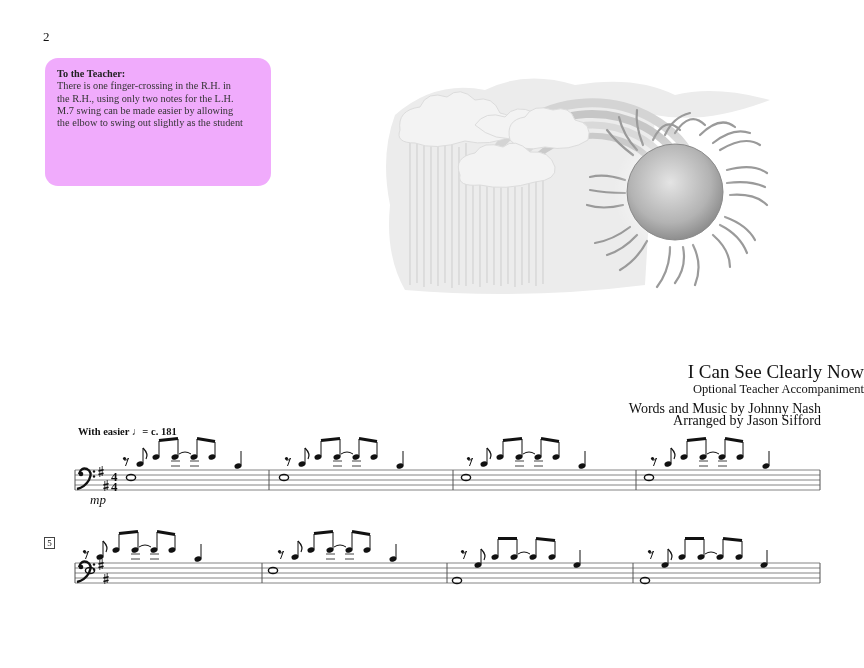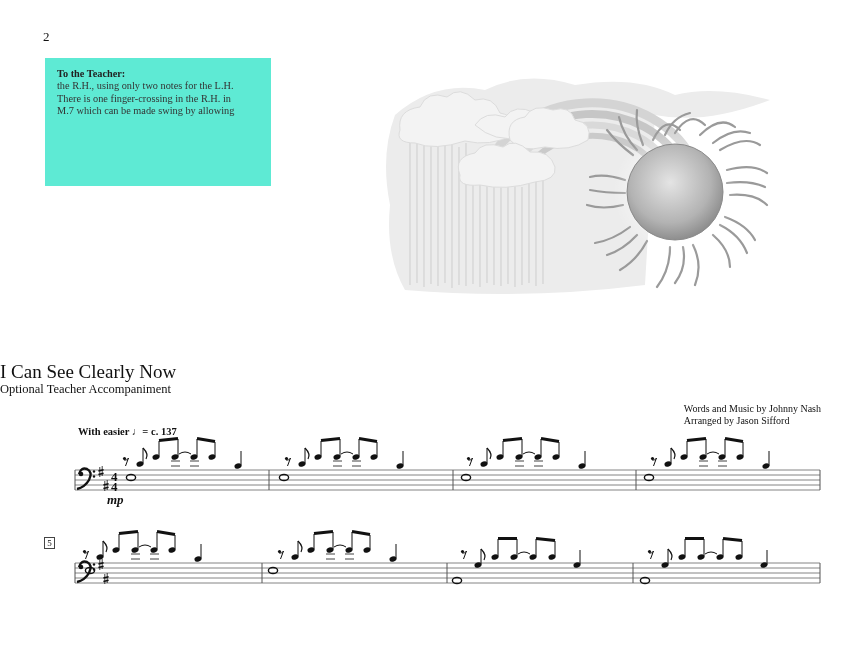--- a/index.html
+++ b/index.html
@@ -1,47 +1,48 @@
 <!DOCTYPE html>
 <html><head>
 <meta charset="utf-8">
 <style>
   html, body { margin: 0; padding: 0; background: #ffffff; }
   body { width: 864px; height: 668px; position: relative; overflow: hidden;
          font-family: "Liberation Serif", serif; color: #111; }
   .page-number { position: absolute; left: 43px; top: 29px; font-size: 13px; }
   .teacher-box { position: absolute; left: 45px; top: 58px; width: 226px; height: 128px;
-                 background: #5eead4; box-sizing: border-box; padding: 10px 8px 0 12px;
-                 font-size: 10.3px; line-height: 12.3px; color: #333; }
+                 background: #f0abfc; box-sizing: border-box; padding: 10px 8px 0 12px;
+                 font-size: 10.3px; line-height: 12.3px; color: #333; border-radius: 13px; }
   .teacher-box .heading { font-weight: bold; color: #222; }
   .illustration { position: absolute; left: 375px; top: 55px; width: 400px; height: 245px; }
-  .title { position: absolute; left: 0; width: 864px; top: 361px; text-align: left;
+  .title { position: absolute; left: 0; width: 864px; top: 361px; text-align: right;
            font-size: 19px; }
-  .subtitle { position: absolute; left: 0; width: 864px; top: 382px; text-align: left;
+  .subtitle { position: absolute; left: 0; width: 864px; top: 382px; text-align: right;
               font-size: 12.5px; }
-  .credits { position: absolute; right: 43px; top: 403px; text-align: left;
-             font-size: 10px; line-height: 12px; }
+  .credits { position: absolute; right: 43px; top: 403px; text-align: right;
+             font-size: 14px; line-height: 12px; }
   .tempo { position: absolute; left: 78px; top: 426px; font-size: 10.5px; font-weight: bold; }
   .tempo .note-glyph { font-weight: normal; }
-  .dynamic { position: absolute; left: 90px; top: 492px; font-size: 13px; font-weight: bold;
-             font-style: italic; margin-left: 17px; }
+  .dynamic { position: absolute; left: 90px; top: 492px; font-size: 13px; font-weight: normal;
+             font-style: italic; }
   .measure-num { position: absolute; left: 44px; top: 537px; width: 9px; height: 10px;
                  border: 1px solid #444; font-size: 9px; line-height: 10px; text-align: center; }
   svg.score { position: absolute; left: 0; top: 0; }
 </style>
 </head>
 <body>
 
 <div class="page-number">2</div>
 
 <div class="teacher-box">
   <div class="heading">To the Teacher:</div>
+  <div>There is one finger-crossing in the R.H. in</div>
   <div>the R.H., using only two notes for the L.H.</div>
-  <div>There is one finger-crossing in the R.H. in</div>
-  <div>M.7 which can be made swing by allowing</div>
+  <div>M.7 swing can be made easier by allowing</div>
+  <div>the elbow to swing out slightly as the student</div>
 </div>
 
 <svg class="illustration" viewBox="0 0 400 245" width="400" height="245">
   <defs>
     <radialGradient id="sunG" cx="45%" cy="40%" r="60%">
       <stop offset="0%" stop-color="#e4e4e4"></stop>
       <stop offset="70%" stop-color="#b3b3b3"></stop>
       <stop offset="100%" stop-color="#8e8e8e"></stop>
     </radialGradient>
     <radialGradient id="glowG" cx="50%" cy="50%" r="50%">
@@ -123,21 +124,21 @@
 
 <div class="title">I Can See Clearly Now</div>
 <div class="subtitle">Optional Teacher Accompaniment</div>
 <div class="credits">
   <div>Words and Music by Johnny Nash</div>
   <div>Arranged by Jason Sifford</div>
 </div>
 
 <div class="tempo">
   <span>With easier</span>
-  <span class="note-glyph">♩</span><span>= c. 137</span>
+  <span class="note-glyph">♩</span><span>= c. 181</span>
 </div>
 <div class="dynamic">mp</div>
 <div class="measure-num">5</div>
 
 <svg class="score" width="864" height="668" viewBox="0 0 864 668">
   <defs>
 
     <ellipse id="nh" rx="3.6" ry="2.6" transform="rotate(-20)" fill="#111"></ellipse>
 
     <g id="wn">

